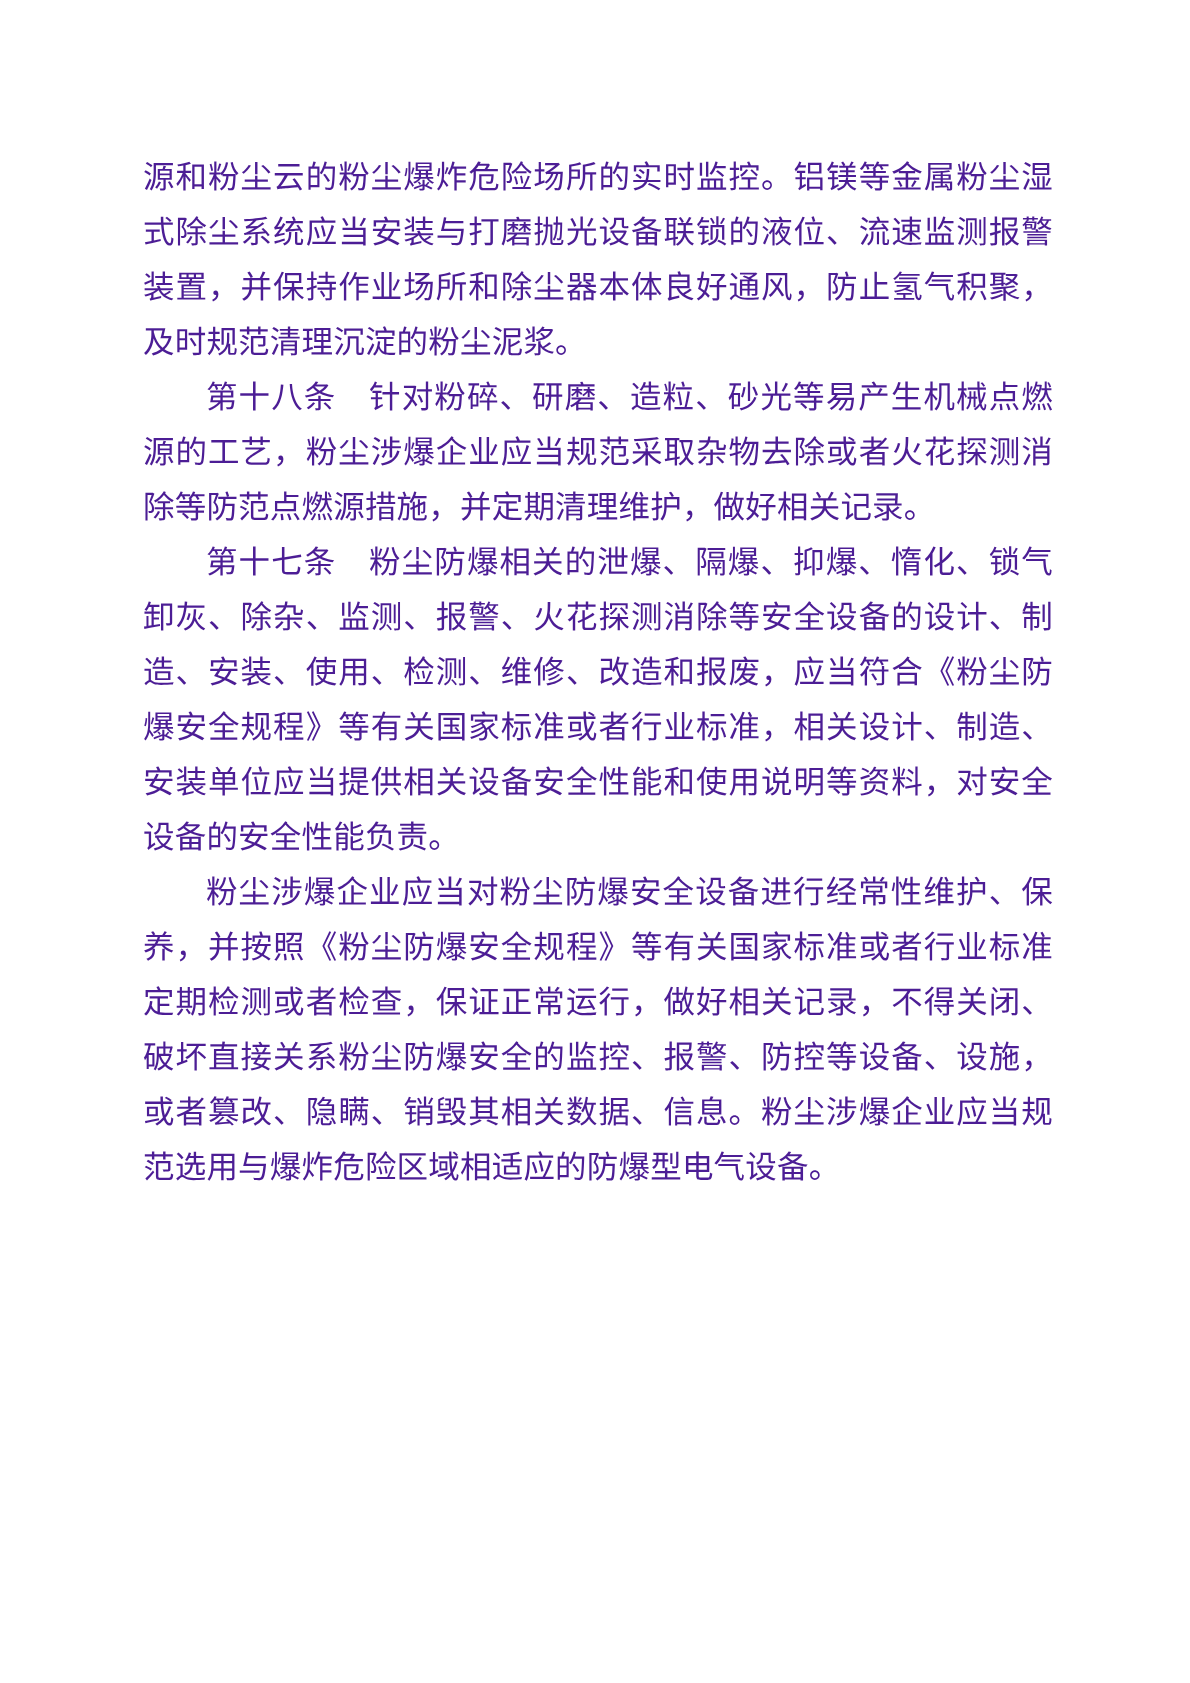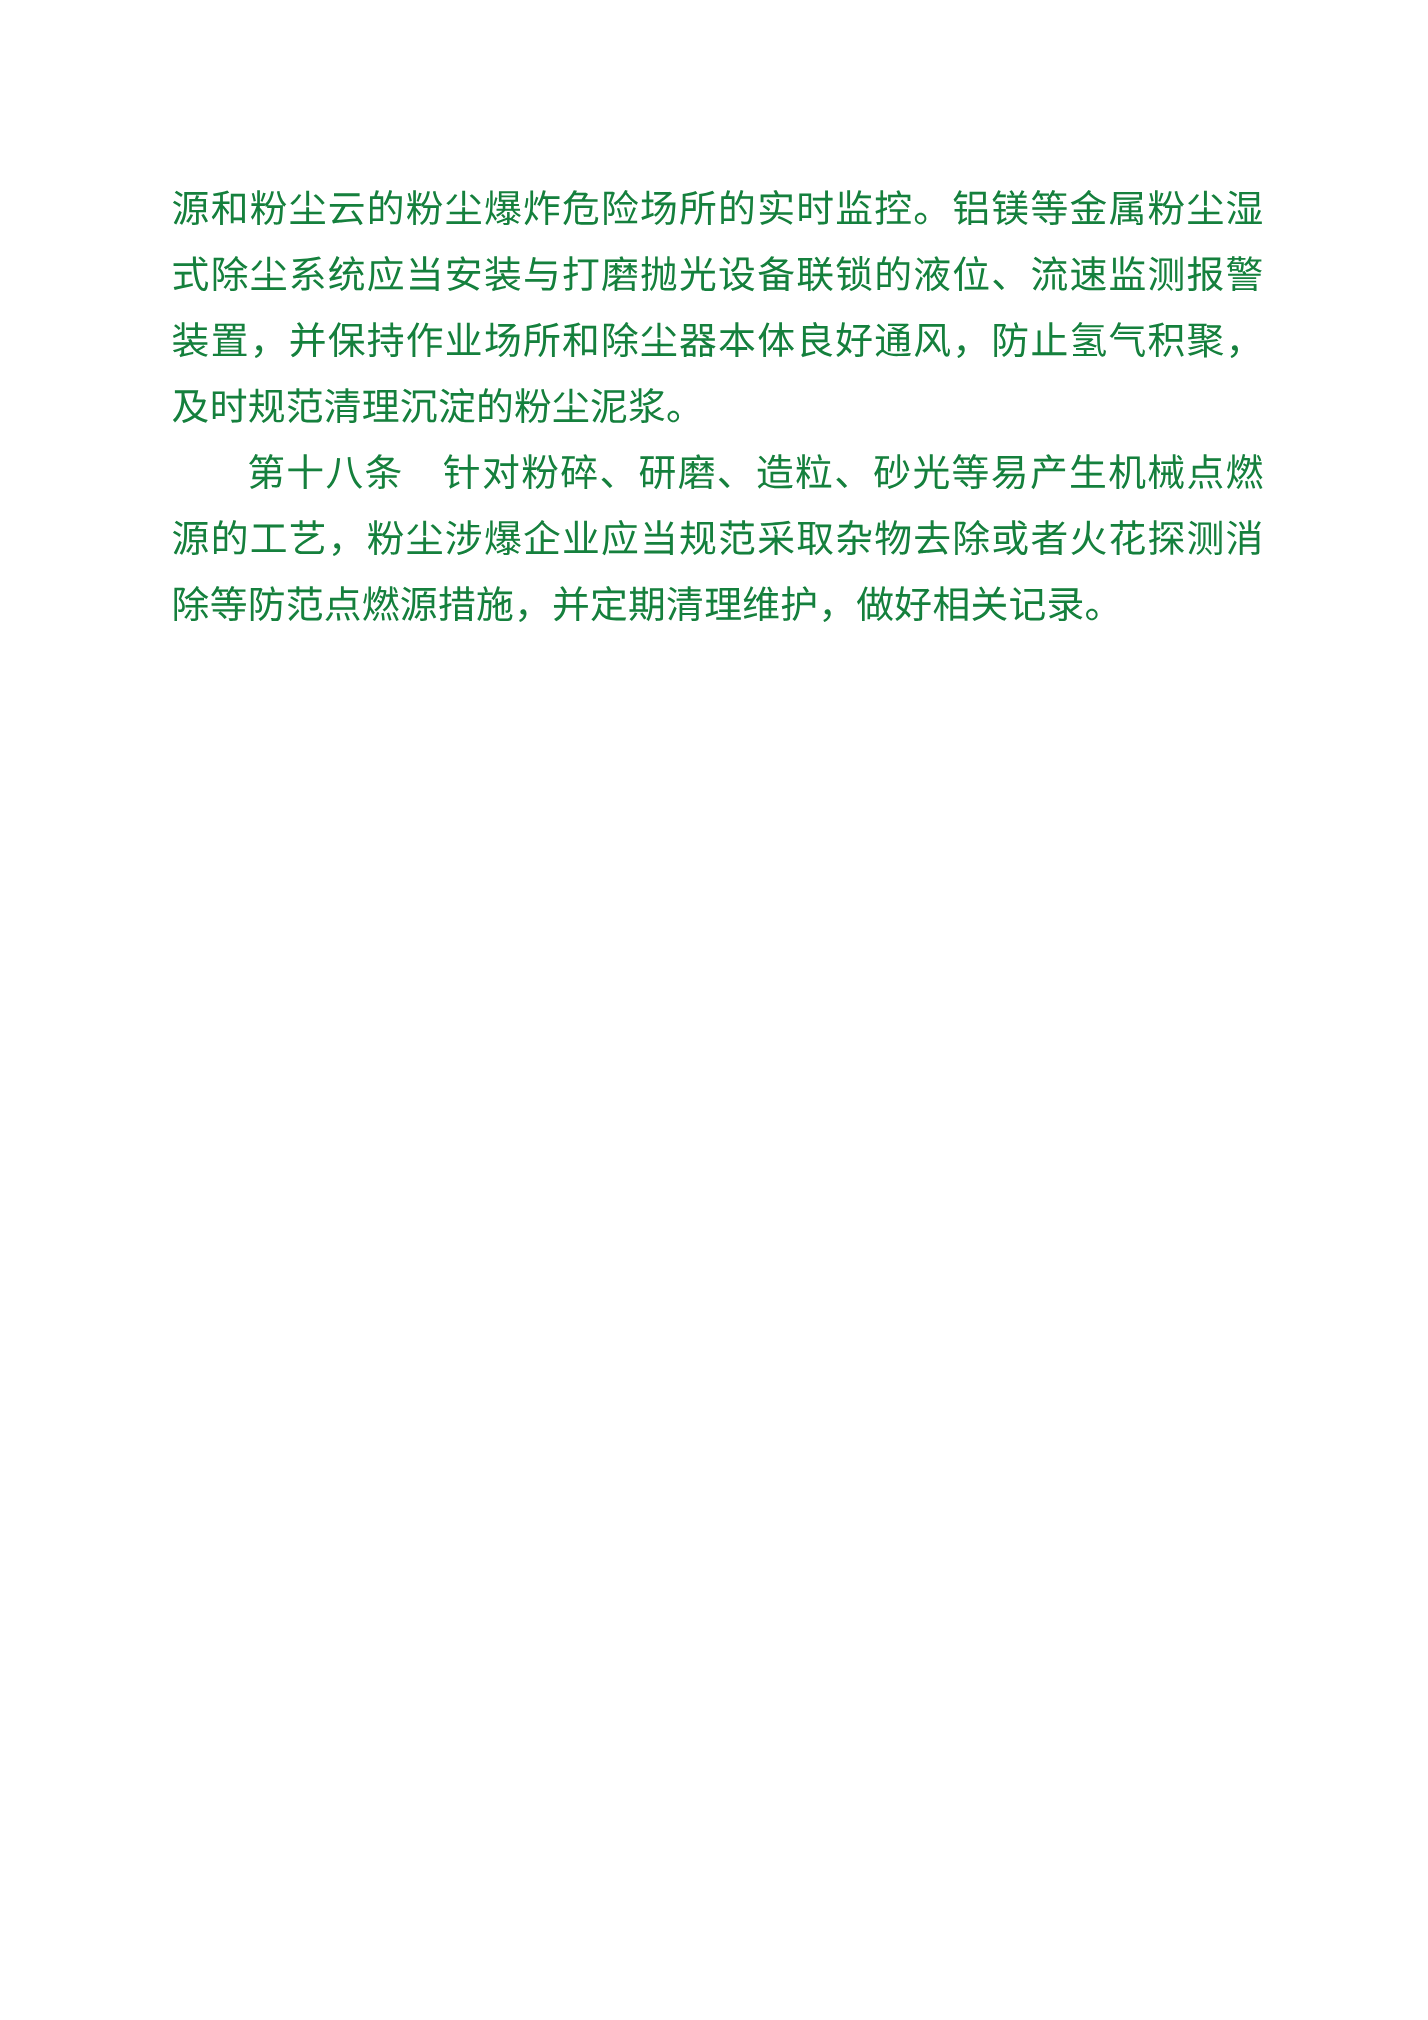--- a/index.html
+++ b/index.html
@@ -15,35 +15,37 @@
     box-sizing: border-box;
     overflow: hidden;
   }
   .content {
     position: absolute;
     left: 143px;
     top: 150px;
     width: 910px;
   }
   .para {
-    font-family: Liberation Mono, monospace;
+    font-family: Liberation Serif, serif;
     font-size: 31.5px;
     line-height: 55px;
-    color: #15803d;
+    color: #4c1d95;
     text-align: justify;
     text-justify: inter-ideograph;
     margin: 0;
     letter-spacing: 0.2px;
     white-space: pre-wrap;
   }
   .para.indent {
     text-indent: 63px;
   }
 </style>
 </head>
 <body>
 
 <div class="page">
   <div class="content">
     <p class="para">源和粉尘云的粉尘爆炸危险场所的实时监控。铝镁等金属粉尘湿式除尘系统应当安装与打磨抛光设备联锁的液位、流速监测报警装置，并保持作业场所和除尘器本体良好通风，防止氢气积聚，及时规范清理沉淀的粉尘泥浆。</p>
     <p class="para indent">第十八条　针对粉碎、研磨、造粒、砂光等易产生机械点燃源的工艺，粉尘涉爆企业应当规范采取杂物去除或者火花探测消除等防范点燃源措施，并定期清理维护，做好相关记录。</p>
+    <p class="para indent">第十七条　粉尘防爆相关的泄爆、隔爆、抑爆、惰化、锁气卸灰、除杂、监测、报警、火花探测消除等安全设备的设计、制造、安装、使用、检测、维修、改造和报废，应当符合《粉尘防爆安全规程》等有关国家标准或者行业标准，相关设计、制造、安装单位应当提供相关设备安全性能和使用说明等资料，对安全设备的安全性能负责。</p>
+    <p class="para indent">粉尘涉爆企业应当对粉尘防爆安全设备进行经常性维护、保养，并按照《粉尘防爆安全规程》等有关国家标准或者行业标准定期检测或者检查，保证正常运行，做好相关记录，不得关闭、破坏直接关系粉尘防爆安全的监控、报警、防控等设备、设施，或者篡改、隐瞒、销毁其相关数据、信息。粉尘涉爆企业应当规范选用与爆炸危险区域相适应的防爆型电气设备。</p>
   </div>
 </div>
 
 </body></html>

